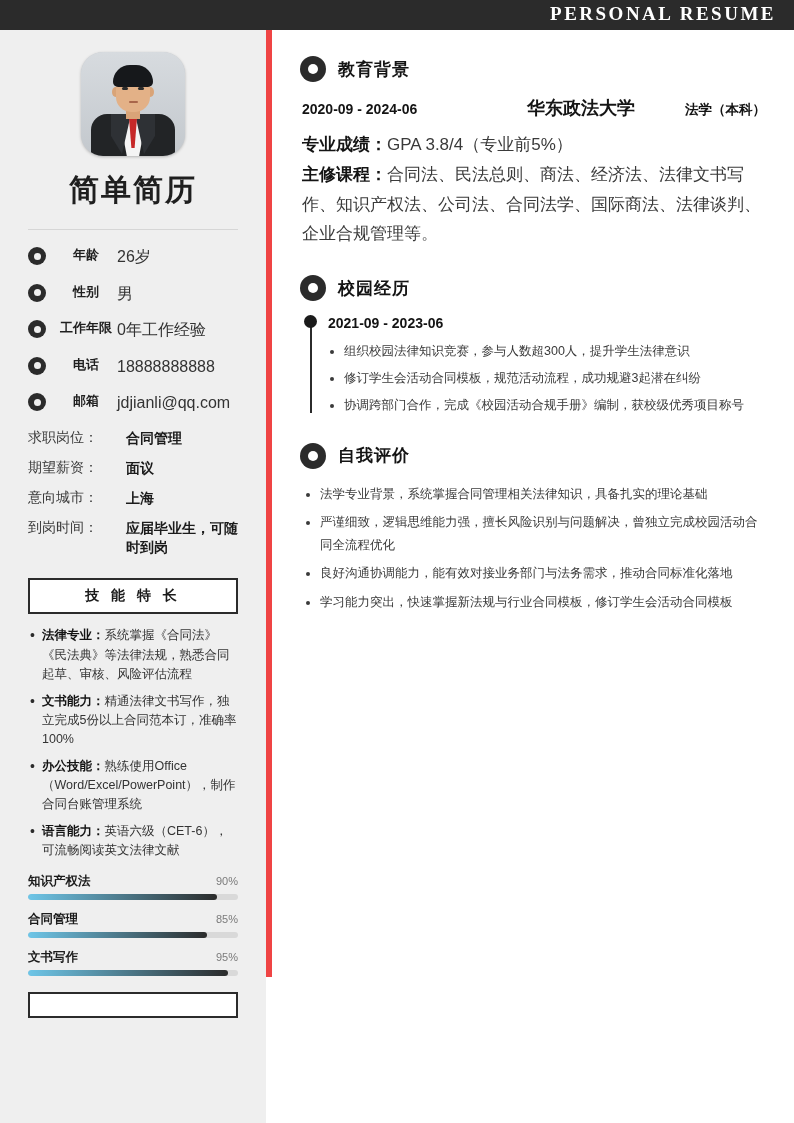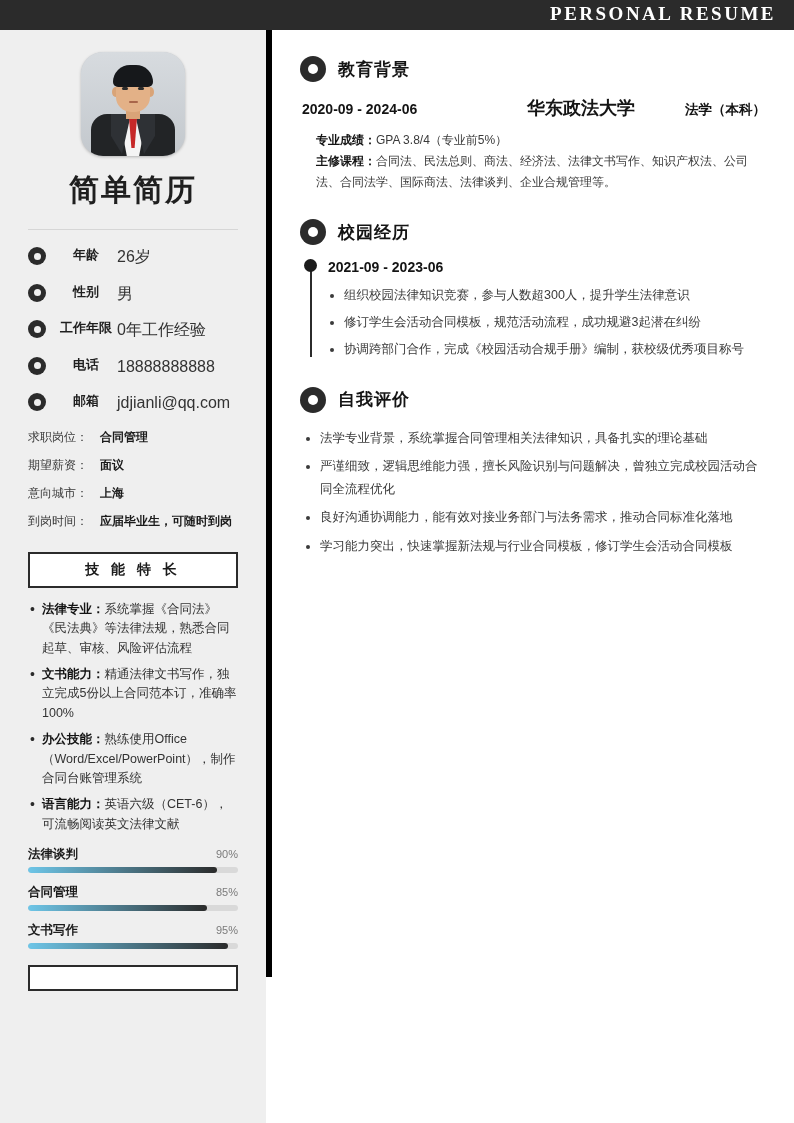--- a/index.html
+++ b/index.html
@@ -9,21 +9,21 @@
     height: 1123px;
     background: #ffffff;
     font-family: "Liberation Sans", "DejaVu Sans", sans-serif;
     color: #222;
     overflow: hidden;
   }
   .page {
     position: relative;
     width: 794px;
     height: 977px;
-    background: #000000;
+    background: #ef4444;
   }
   
   .topbar {
     position: absolute;
     left: 0; top: 0;
     width: 794px;
     height: 30px;
     background: #2b2b2b;
   }
   .topbar .title {
@@ -89,21 +89,21 @@
     background: #2b2b2b; position: relative; flex: 0 0 18px; margin-top:1px;
   }
   .bullet-icon::after {
     content:""; position:absolute; left:5.5px; top:5.5px;
     width:7px; height:7px; border-radius:50%; background:#efefef;
   }
   .info-label { font-size: 13px; font-weight: 700; color:#1f1f1f; margin-left: 9px; width: 62px; flex:0 0 62px; }
   .info-value { font-size: 16px; color:#333; line-height:1.35; word-break: break-all; }
 
   .job-list { margin-top: 10px; }
-  .job-row { display:flex; margin-bottom: 11px; font-size:12px; }
+  .job-row { display:flex; margin-bottom: 11px; font-size:14px;gap:26px; }
   .job-label { color:#3a3a3a; width:72px; flex:0 0 72px; }
   .job-value { font-weight:700; color:#1b1b1b; line-height:1.35; }
 
   .skill-title-box {
     margin: 22px 0 0;
     border: 2px solid #2b2b2b;
     text-align: center;
     padding: 7px 0;
     font-size: 14px;
     font-weight: 700;
@@ -149,21 +149,21 @@
     content:""; position:absolute; left:8px; top:8px;
     width:10px; height:10px; border-radius:50%; background:#fff;
   }
   .sec-title { font-size: 17px; font-weight:700; margin-left: 12px; color:#141414; letter-spacing:1px; }
 
   .edu-row { display:flex; align-items:baseline; margin: 0 0 10px 2px; }
   .edu-date { font-size: 14px; font-weight:700; color:#141414; flex: 0 0 225px; }
   .edu-school { font-size: 18px; font-weight:700; color:#141414; flex: 0 0 150px; }
   .edu-major { font-size: 13.5px; font-weight:700; color:#141414; text-align:right; flex:1; }
 
-  .kv { font-size: 12px; color:#3a3a3a; line-height:1.75; margin-left:16px; }
+  .kv { font-size: 17px; color:#3a3a3a; line-height:1.75; margin-left:2px; }
   .kv b { color:#141414; }
 
   .section { margin-bottom: 26px; }
 
   .timeline { position:relative; margin-left: 6px; padding-left: 22px; }
   .timeline::before {
     content:""; position:absolute; left: 4px; top: 6px; bottom: 4px; width:2px; background:#2b2b2b;
   }
   .tl-dot {
     position:absolute; left:-2px; top:0px; width:13px; height:13px; border-radius:50%; background:#1b1b1b;
@@ -271,21 +271,21 @@
       </div>
       <div class="sk-item">
         <span class="sk-dot">•</span>
         <span><b>语言能力：</b><span>英语六级（CET-6），可流畅阅读英文法律文献</span></span>
       </div>
     </div>
 
     <div class="bars">
       <div class="bar-row">
         <div class="bar-head">
-          <span class="bar-name">法律谈判</span>
+          <span class="bar-name">知识产权法</span>
           <span class="bar-pct">90%</span>
         </div>
         <div class="bar-track">
           <div class="bar-fill" style="width:90%"></div>
         </div>
       </div>
       <div class="bar-row">
         <div class="bar-head">
           <span class="bar-name">合同管理</span>
           <span class="bar-pct">85%</span>

